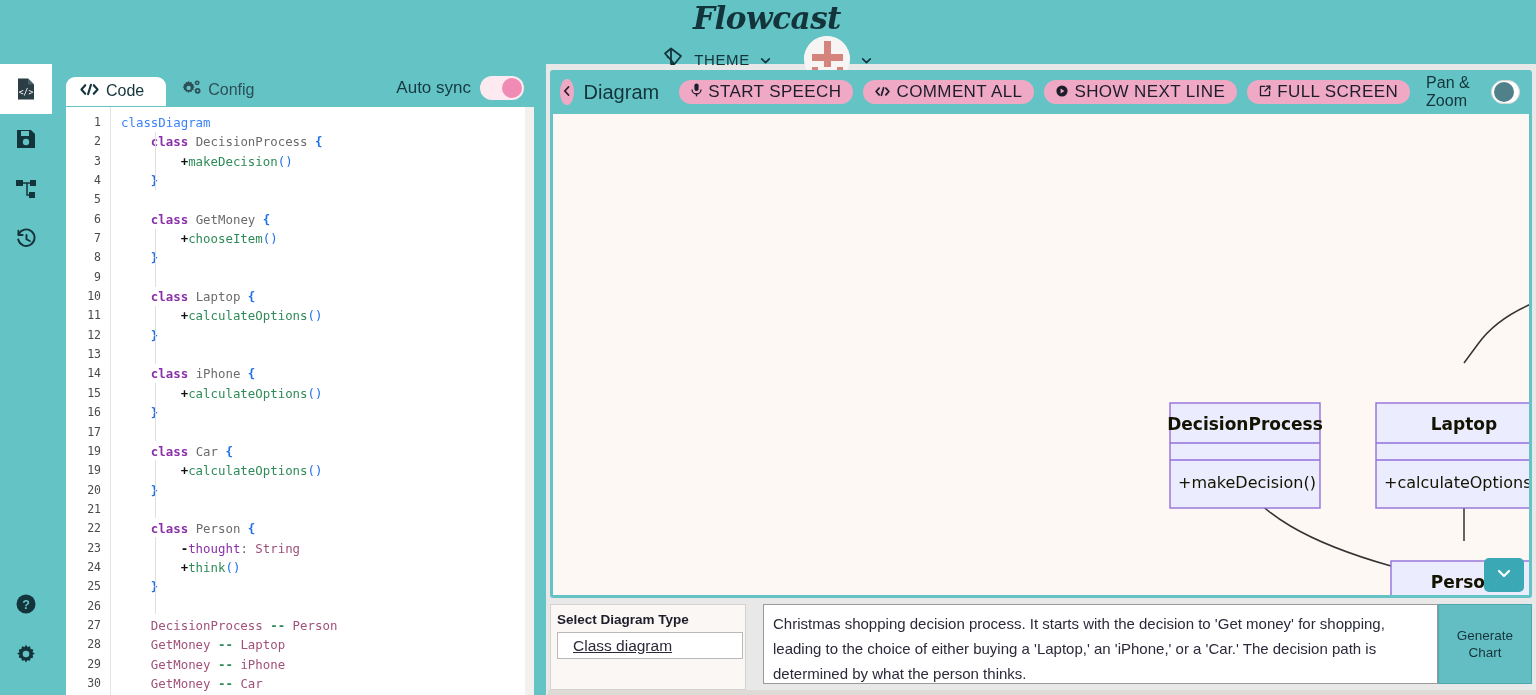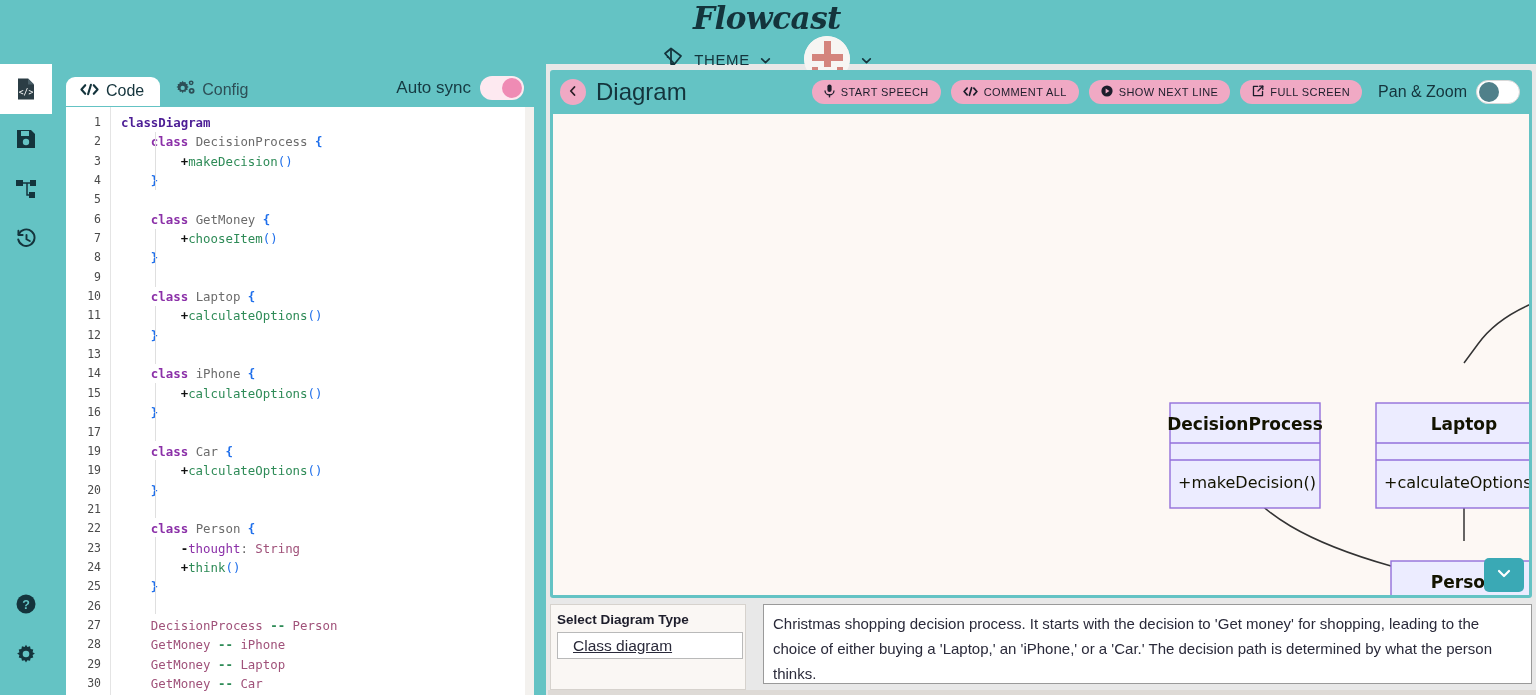--- a/index.html
+++ b/index.html
@@ -62,21 +62,21 @@
     width: 494px; height: 631px;
     background: #64c3c4;
     padding: 8px 10px 0 14px;
   }
   .tabbar {
     display: flex; align-items: flex-end;
     height: 34px; gap: 2px;
   }
   .tab {
     display: flex; align-items: center; gap: 7px;
-    padding: 6px 16px 7px 14px;
+    padding: 6px 22px 7px 14px;
     font-size: 16px; color: #2d4f57;
     cursor: pointer; border-radius: 9px 9px 0 0;
     line-height: 1;
   }
   .tab.active { background: #ffffff; color: #14343c; }
   .autosync {
     position: absolute; right: 22px; top: 12px;
     display: flex; align-items: center; gap: 9px;
   }
   .autosync-label { font-size: 17px; color: #153a42; }
@@ -120,21 +120,21 @@
     flex: 1; padding-top: 6px; padding-left: 10px;
     position: relative;
     border-left: 1px solid #e4e4e4;
   }
   .codelines .ln {
     font-family: "DejaVu Sans Mono", monospace;
     font-size: 12.4px;
     height: 19.35px; line-height: 19.35px;
     white-space: pre;
   }
-  .k-head  { color: #4c1d95; font-weight: bold; }
+  .k-head  { color: #3b82f6; font-weight: normal; }
   .k-class { color: #8b30a8; font-weight: bold; }
   .k-name  { color: #6b6b6b; }
   .k-brace { color: #1f6feb; font-weight: bold; }
   .k-vis   { color: #111111; font-weight: bold; }
   .k-meth  { color: #2e8b57; }
   .k-paren { color: #1f6feb; }
   .k-attr  { color: #8b30a8; }
   .k-type  { color: #a0527a; }
   .k-rel   { color: #a0527a; }
   .k-dash  { color: #2e8b57; font-weight: bold; }
@@ -157,28 +157,28 @@
     height: 44px; display: flex; align-items: center;
     padding: 0 12px 0 10px; gap: 10px;
   }
   .back-circle {
     width: 26px; height: 26px; border-radius: 50%;
     background: #f0a9c4; display: flex;
     align-items: center; justify-content: center;
     cursor: pointer;
   }
   .diagram-title {
-    font-size: 24px; color: #14343c; font-weight: 500;
+    font-size: 20px; color: #14343c; font-weight: 500;
   }
   .hdr-spacer { flex: 1; }
   .pill {
     display: flex; align-items: center; gap: 6px;
     background: #f0a9c4; color: #1d1d2b;
     border-radius: 14px; height: 24px;
-    padding: 0 12px; font-size: 11px;
+    padding: 0 12px; font-size: 17px;
     letter-spacing: 0.4px; cursor: pointer;
     white-space: nowrap;
   }
   .panzoom { display: flex; align-items: center; gap: 9px; margin-left: 6px; }
   .panzoom-label { font-size: 16px; color: #14343c; }
 
   .canvas {
     position: absolute; top: 44px; left: 3px;
     width: 976px; height: 481px;
     background: #fdf8f4;
@@ -426,22 +426,22 @@
       <div class="ln">    <span class="k-class">class</span> <span class="k-name">Car</span> <span class="k-brace">{</span></div>
       <div class="ln">        <span class="k-vis">+</span><span class="k-meth">calculateOptions</span><span class="k-paren">()</span></div>
       <div class="ln">    <span class="k-brace">}</span></div>
       <div class="ln">&nbsp;</div>
       <div class="ln">    <span class="k-class">class</span> <span class="k-name">Person</span> <span class="k-brace">{</span></div>
       <div class="ln">        <span class="k-vis">-</span><span class="k-attr">thought</span><span class="k-name">:</span> <span class="k-type">String</span></div>
       <div class="ln">        <span class="k-vis">+</span><span class="k-meth">think</span><span class="k-paren">()</span></div>
       <div class="ln">    <span class="k-brace">}</span></div>
       <div class="ln">&nbsp;</div>
       <div class="ln">    <span class="k-rel">DecisionProcess</span> <span class="k-dash">--</span> <span class="k-rel">Person</span></div>
+      <div class="ln">    <span class="k-rel">GetMoney</span> <span class="k-dash">--</span> <span class="k-rel">Laptop</span></div>
       <div class="ln">    <span class="k-rel">GetMoney</span> <span class="k-dash">--</span> <span class="k-rel">iPhone</span></div>
-      <div class="ln">    <span class="k-rel">GetMoney</span> <span class="k-dash">--</span> <span class="k-rel">Laptop</span></div>
       <div class="ln">    <span class="k-rel">GetMoney</span> <span class="k-dash">--</span> <span class="k-rel">Car</span></div>
     </div>
   <div class="editor-scroll"></div>
 </div>
 
 <div class="diagram-panel">
   <div class="diagram-header">
     <div class="back-circle">
       <span>
         <svg width="12" height="12" viewBox="0 0 12 12" fill="none" stroke="#2b1d26" stroke-width="1.8" stroke-linecap="round" stroke-linejoin="round">
@@ -575,14 +575,20 @@
     </span>
   </div>
 </div>
 
 <div class="bottom-bar">
   <div class="dtype">
     <div class="dtype-label">Select Diagram Type</div>
     <div class="dtype-select">Class diagram</div>
   </div>
   <div class="desc-box">Christmas shopping decision process. It starts with the decision to 'Get money' for shopping, leading to the choice of either buying a 'Laptop,' an 'iPhone,' or a 'Car.' The decision path is determined by what the person thinks.</div>
+  <div class="gen-btn">
+    <span>
+      <span>Generate</span><br>
+      <span>Chart</span>
+    </span>
+  </div>
 </div>
 <div class="bottom-strip"></div>
 
 </body></html>

